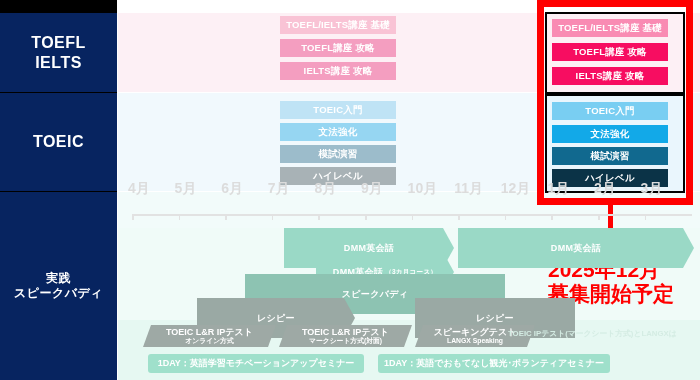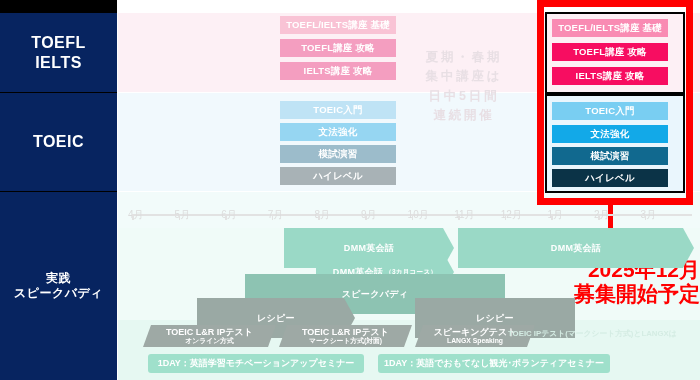--- a/index.html
+++ b/index.html
@@ -62,27 +62,27 @@
   }
   .inner-black{
     position:absolute;box-sizing:border-box;border:2px solid #000;
   }
   .ib-pink{left:545px;top:12px;width:140px;height:82px;background:#fdf0f5;}
   .ib-blue{left:545px;top:94px;width:140px;height:99px;background:#eaf6fd;}
   .red-stem{position:absolute;left:608px;top:205px;width:5px;height:58px;background:#ff0000;}
   .red-call{
     position:absolute;left:548px;top:258px;width:152px;
     color:#ff0000;font-weight:bold;font-size:21px;line-height:1.12;
-    text-align:right;white-space:nowrap;
+    text-align:left;white-space:nowrap;
   }
 
   
   .axis-line{position:absolute;left:132px;top:214px;width:560px;height:1.5px;background:#e2e2e2;}
   .tick{position:absolute;top:214px;width:1.5px;height:6px;background:#e2e2e2;}
-  .mlabel{position:absolute;top:208px;color:#dcdcdc;font-size:10px;font-weight:normal;white-space:nowrap;}
+  .mlabel{position:absolute;top:180px;color:#dcdcdc;font-size:14px;font-weight:bold;white-space:nowrap;}
 
   
   .abar{
     position:absolute;height:40px;
     display:flex;align-items:center;justify-content:center;
     color:#ffffff;font-size:9px;font-weight:bold;white-space:nowrap;
     letter-spacing:.3px;
   }
   .abar .sub{font-size:6.5px;font-weight:bold;margin-left:2px;}
   .chev{clip-path:polygon(0 0, calc(100% - 11px) 0, 100% 50%, calc(100% - 11px) 100%, 0 100%);}
@@ -130,26 +130,20 @@
     <div>TOEIC</div>
   </div>
   <div class="side-sep" style="top:191px"></div>
   <div class="side side-train">
     <div>
       <div>実践</div>
       <div>スピークバディ</div>
     </div>
   </div>
 
-  <div class="center-note">
-    <div>夏期・春期</div>
-    <div>集中講座は</div>
-    <div>日中5日間</div>
-    <div>連続開催</div>
-  </div>
 
   <div class="badge stack-faded" style="top: 16px; background: rgb(249, 195, 213);">TOEFL/IELTS講座 基礎</div>
   <div class="badge stack-faded" style="top: 39px; background: rgb(244, 158, 192);">TOEFL講座 攻略</div>
   <div class="badge stack-faded" style="top: 62px; background: rgb(244, 158, 192);">IELTS講座 攻略</div>
   <div class="badge stack-faded" style="top: 101px; background: rgb(191, 227, 245);">TOEIC入門</div>
   <div class="badge stack-faded" style="top: 123px; background: rgb(150, 214, 242);">文法強化</div>
   <div class="badge stack-faded" style="top: 145px; background: rgb(156, 188, 203);">模試演習</div>
   <div class="badge stack-faded" style="top: 167px; background: rgb(168, 178, 182);">ハイレベル</div>
 
   <div class="inner-black ib-pink"></div>

